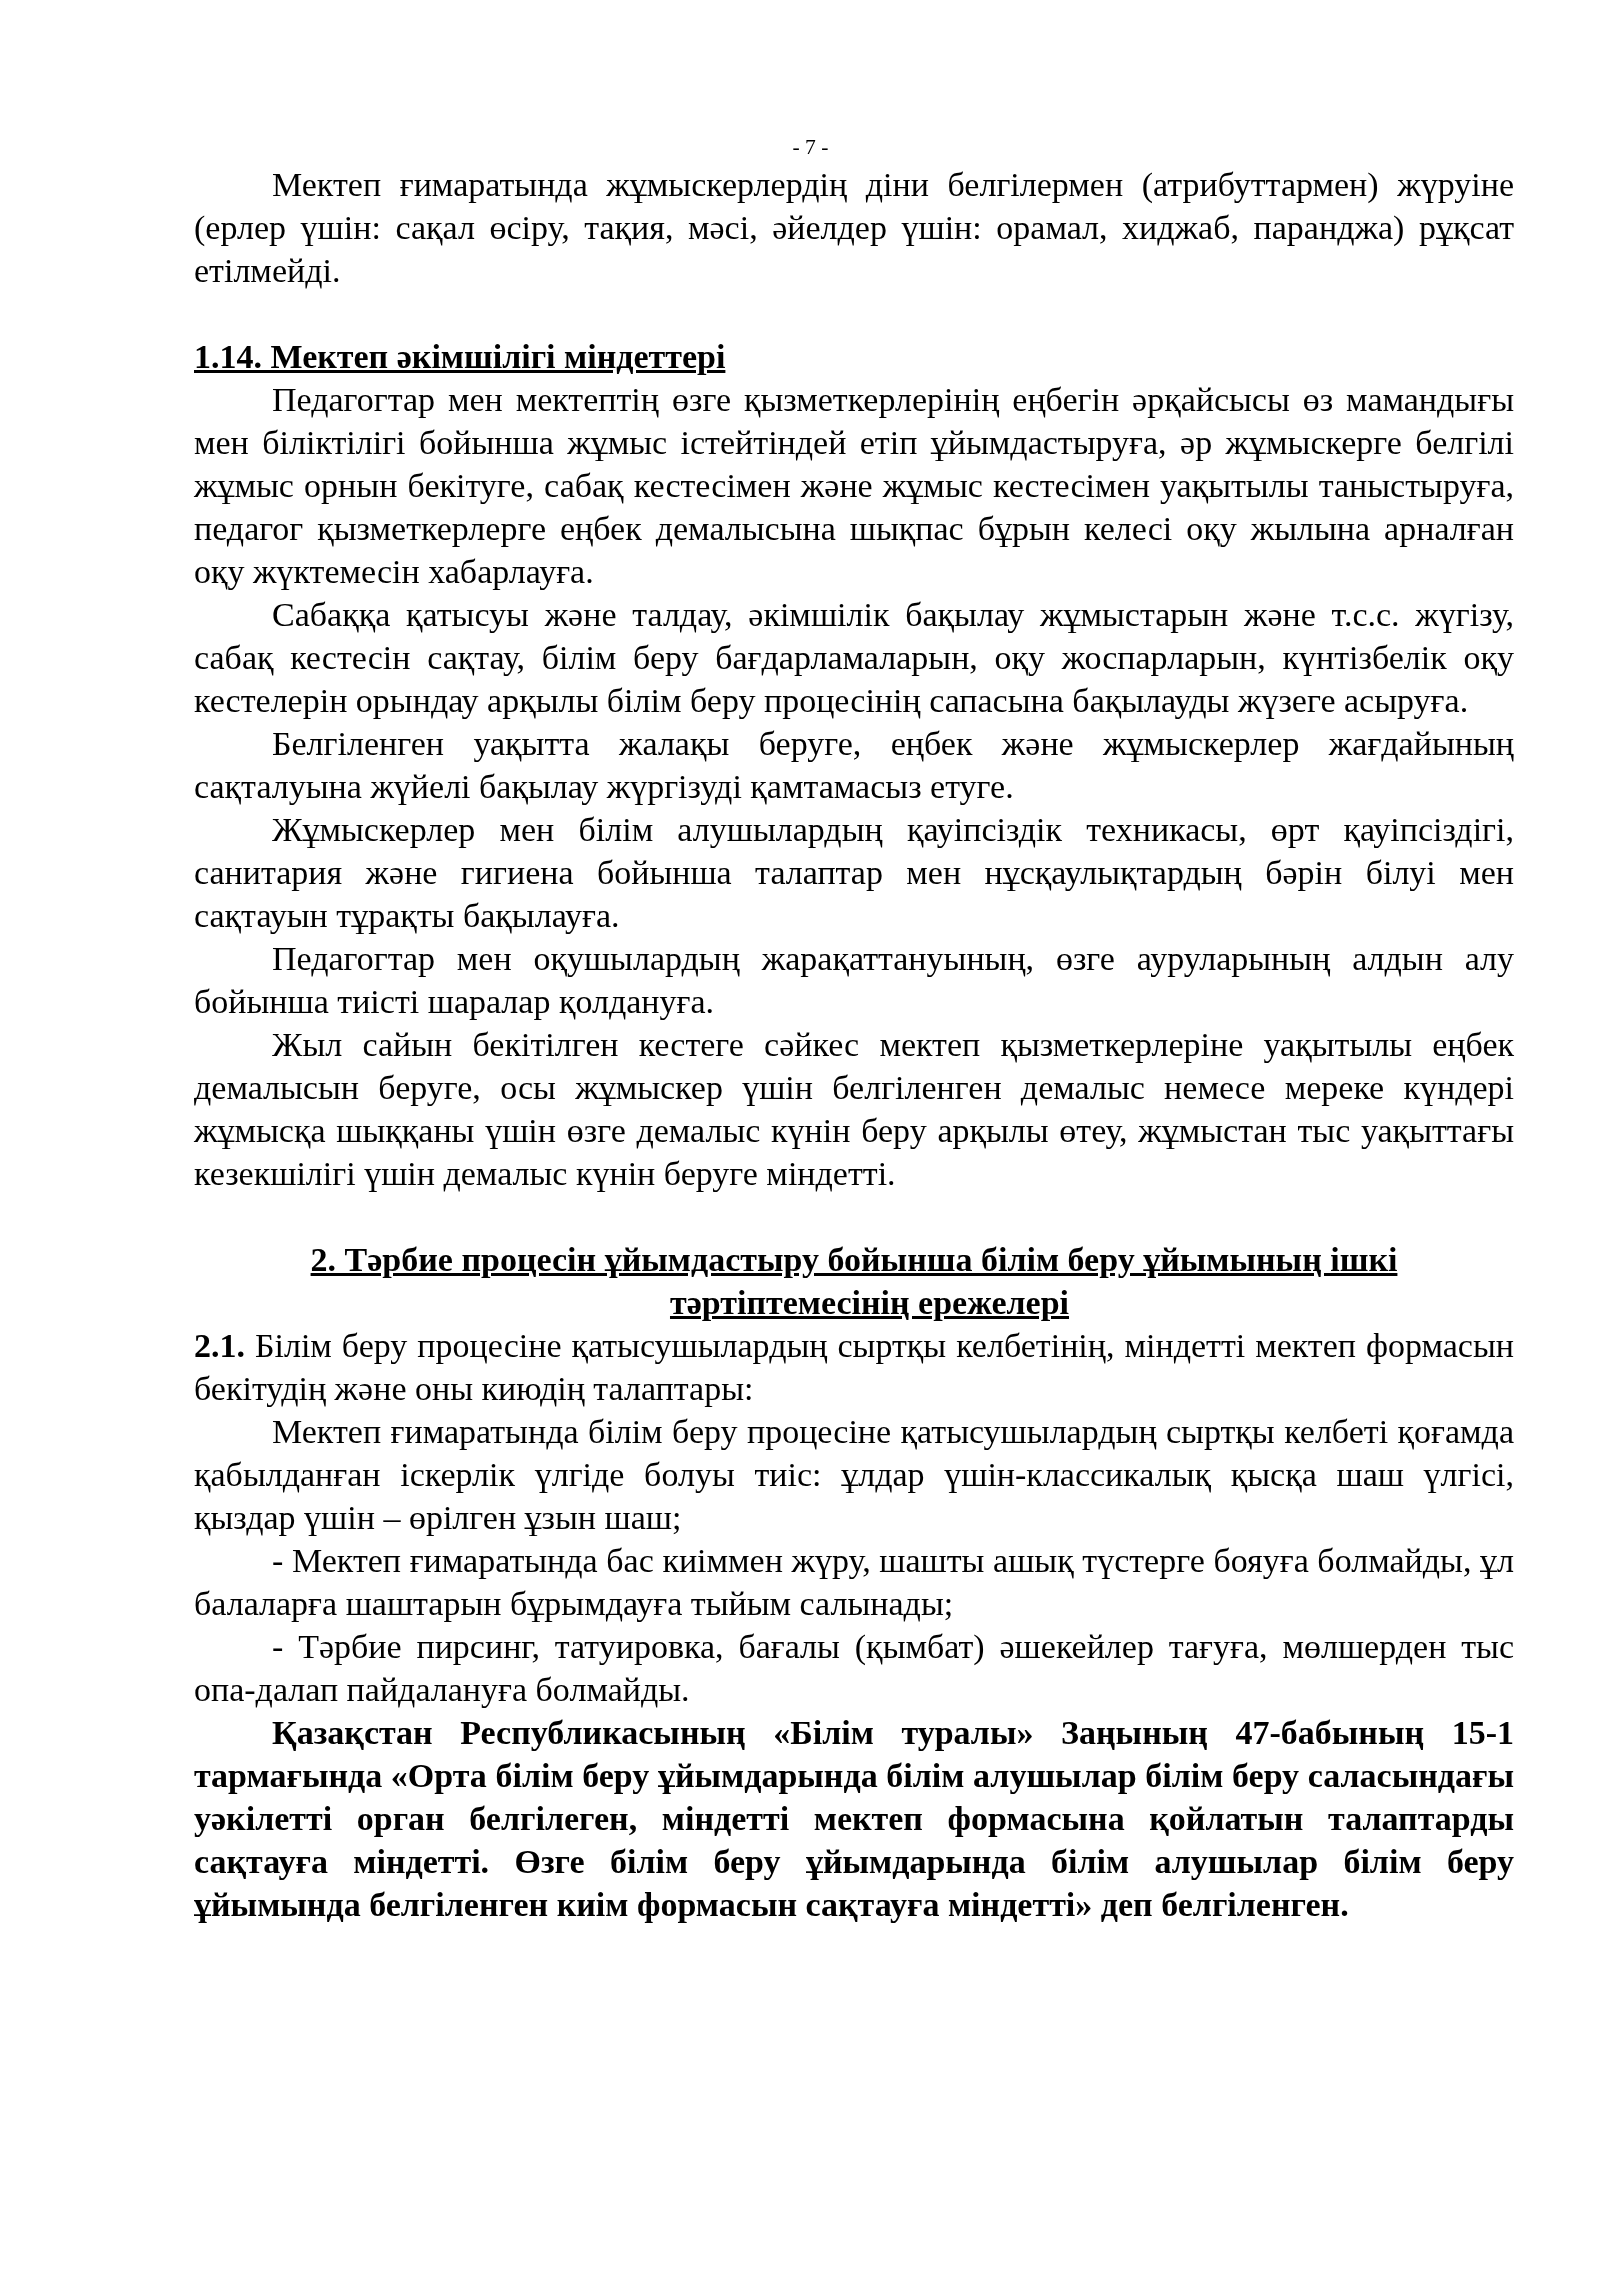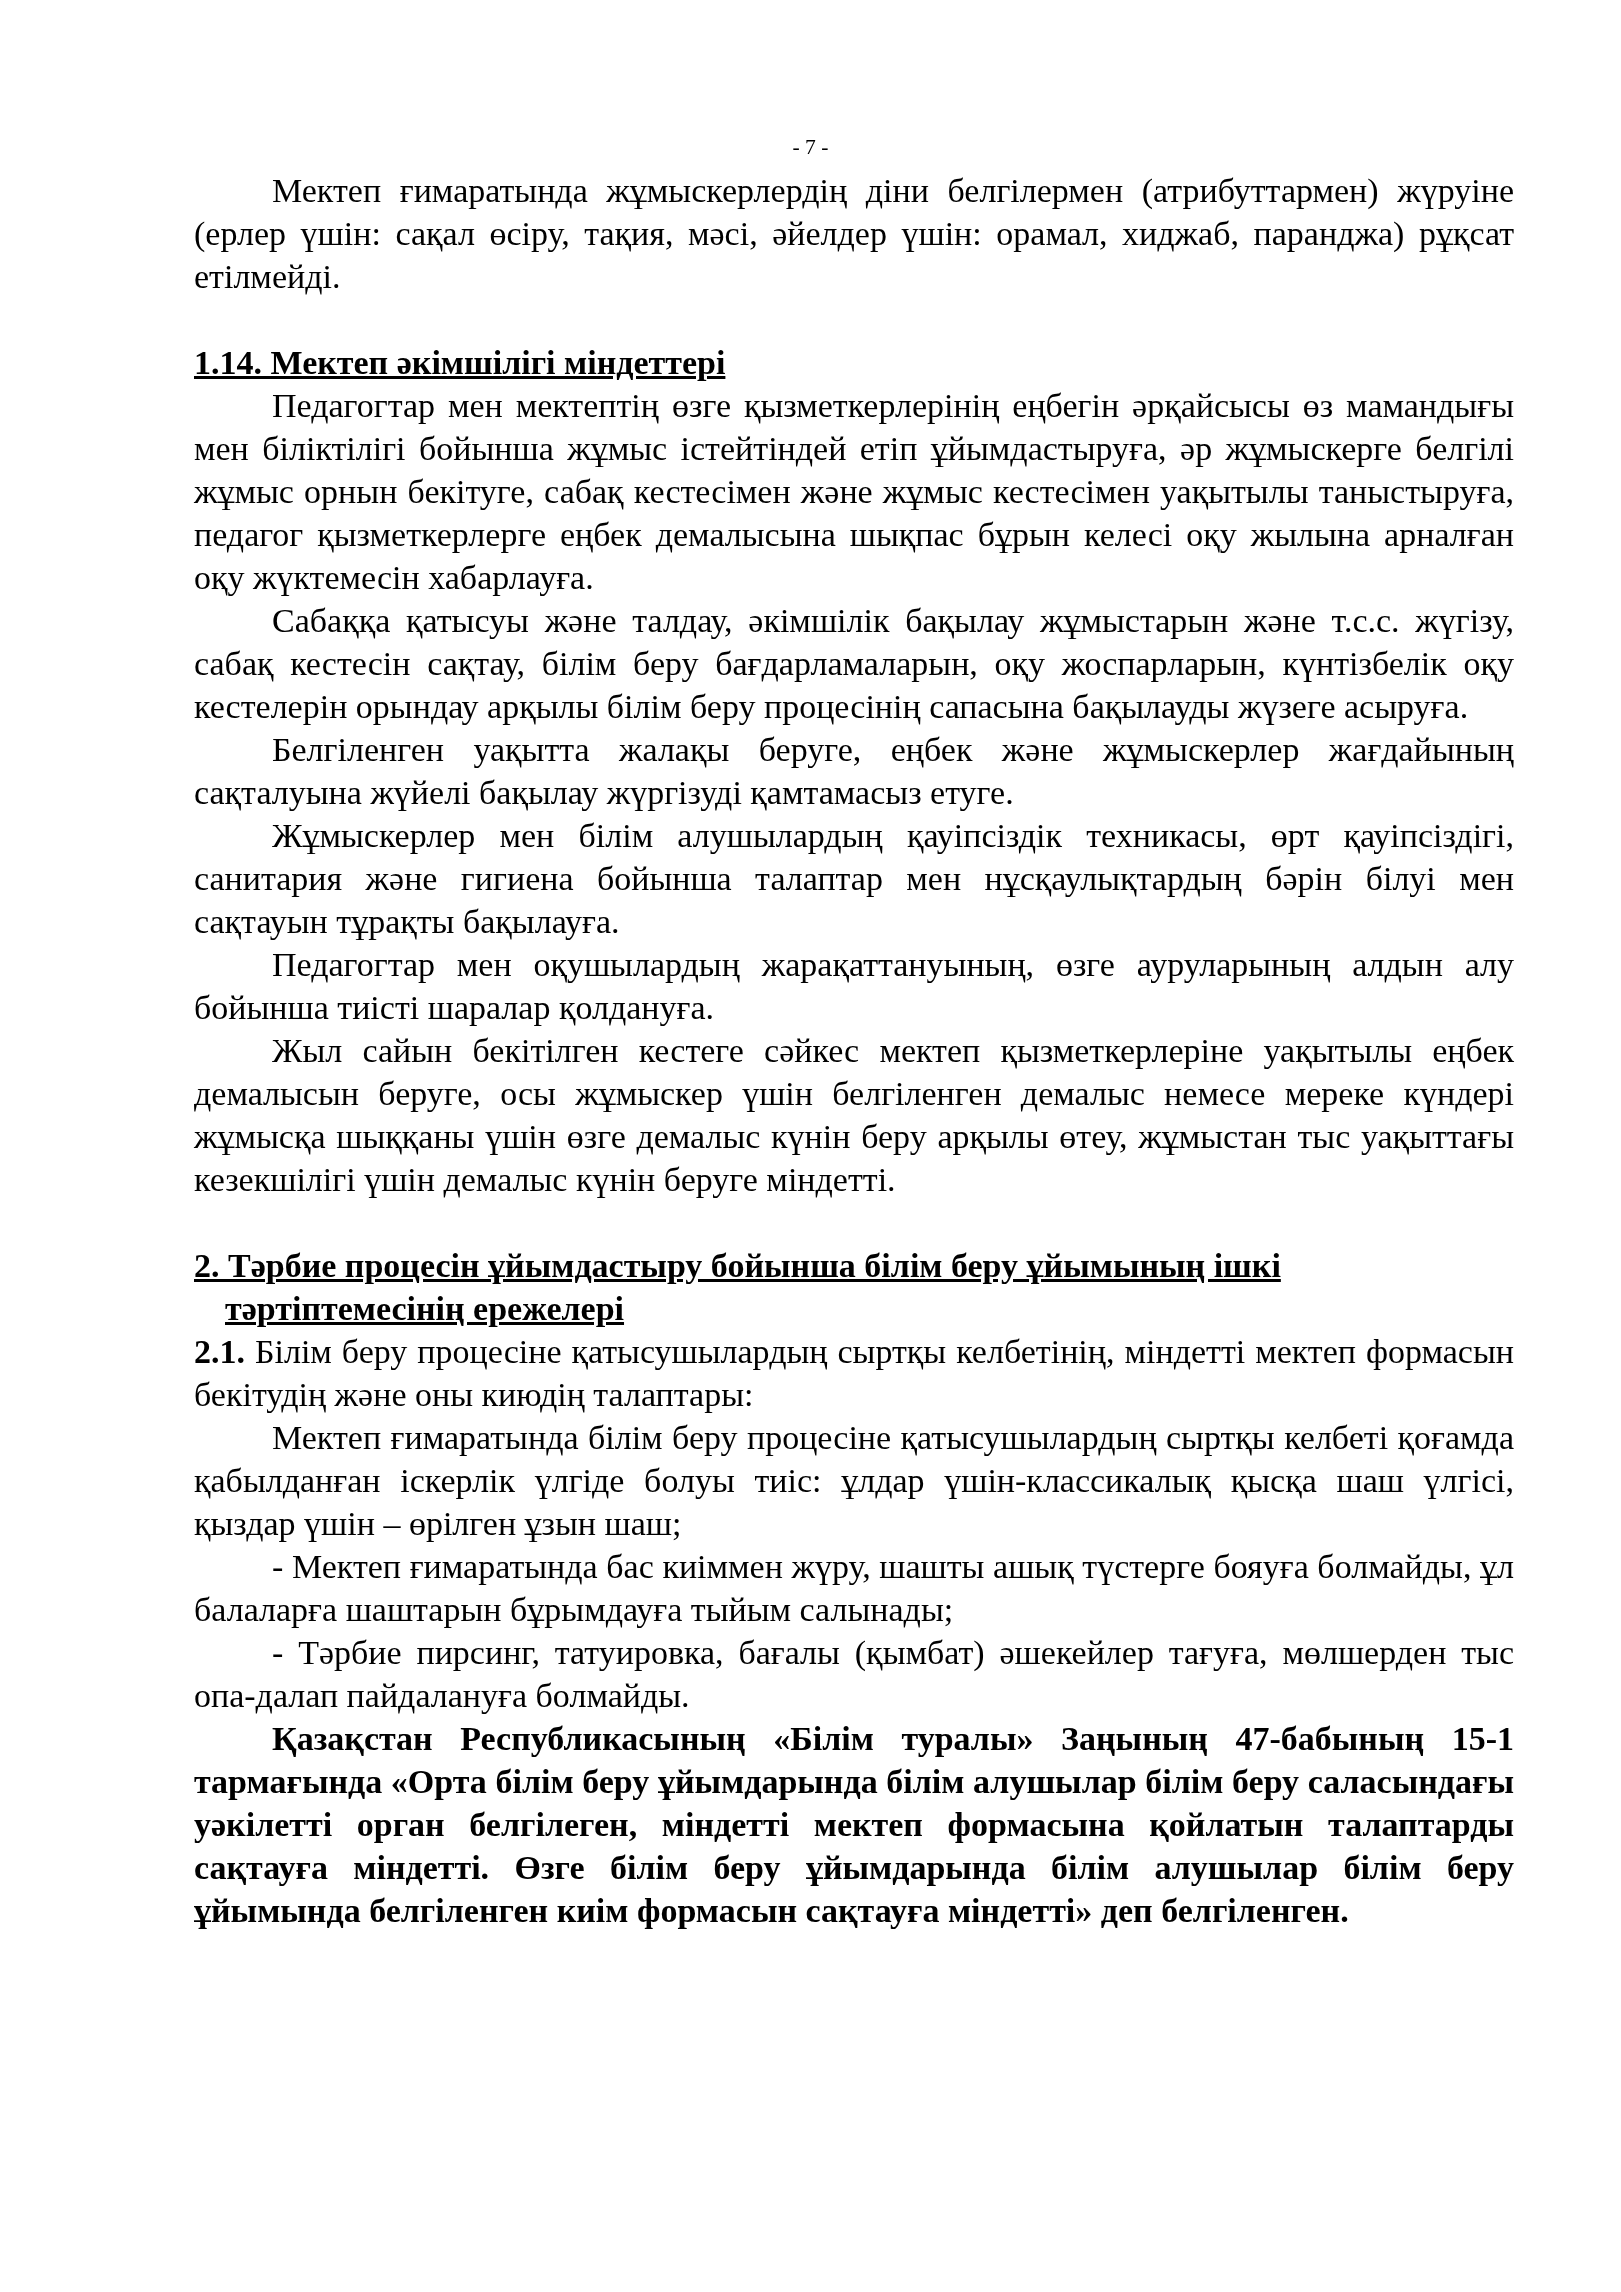--- a/index.html
+++ b/index.html
@@ -6,29 +6,29 @@
     body {
       width: 1621px; height: 2293px; position: relative; overflow: hidden;
       font-family: "Liberation Serif", "DejaVu Serif", serif;
       color: #000000;
     }
     .page-number {
       position: absolute; top: 135px; left: 0; width: 1621px; text-align: center;
       font-size: 21.6px; line-height: 25.5px;
     }
     .content {
-      position: absolute; top: 169px; left: 194px; width: 1320px;
+      position: absolute; top: 163px; left: 194px; width: 1320px;
       font-size: 34px; line-height: 43px;
       text-align: justify;
     }
     .content p { margin: 0; }
     .indent { text-indent: 78px; }
     .heading { font-weight: bold; }
     .gap { margin-top: 43px !important; text-decoration: underline; }
-    .heading-hang { padding-left: 31px; text-indent: -31px; text-align: left; }
+    .heading-hang { padding-left: 31px; text-indent: -31px; text-align: center; }
     .bold { font-weight: bold; }
     .last-left { text-align-last: left; }
   </style>
 </head>
 <body>
 
 <div class="page-number">- 7 -</div>
 
 <div class="content">
   <p class="indent last-left">Мектеп ғимаратында жұмыскерлердің діни белгілермен (атрибуттармен) жүруіне (ерлер үшін: сақал өсіру, тақия, мәсі, әйелдер үшін: орамал, хиджаб, паранджа) рұқсат етілмейді.</p>

